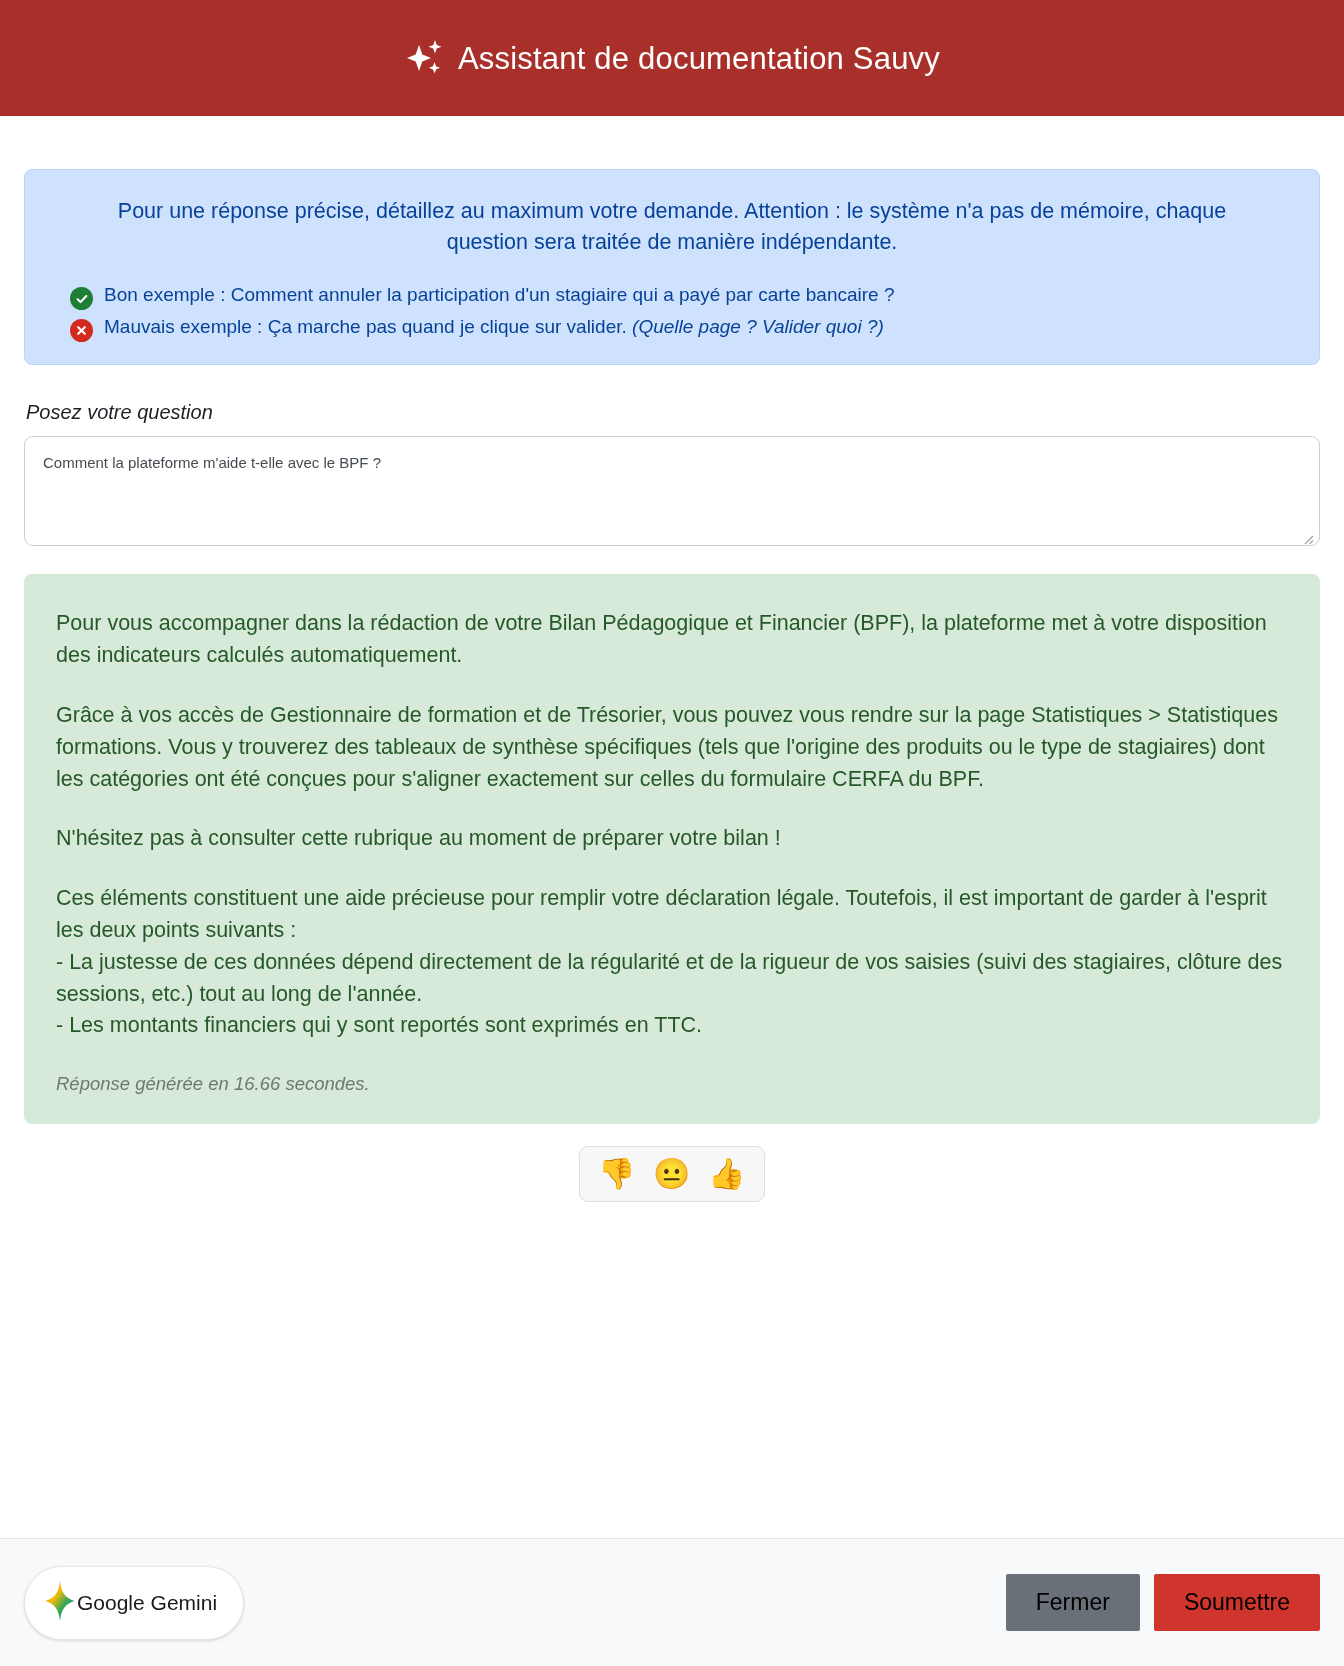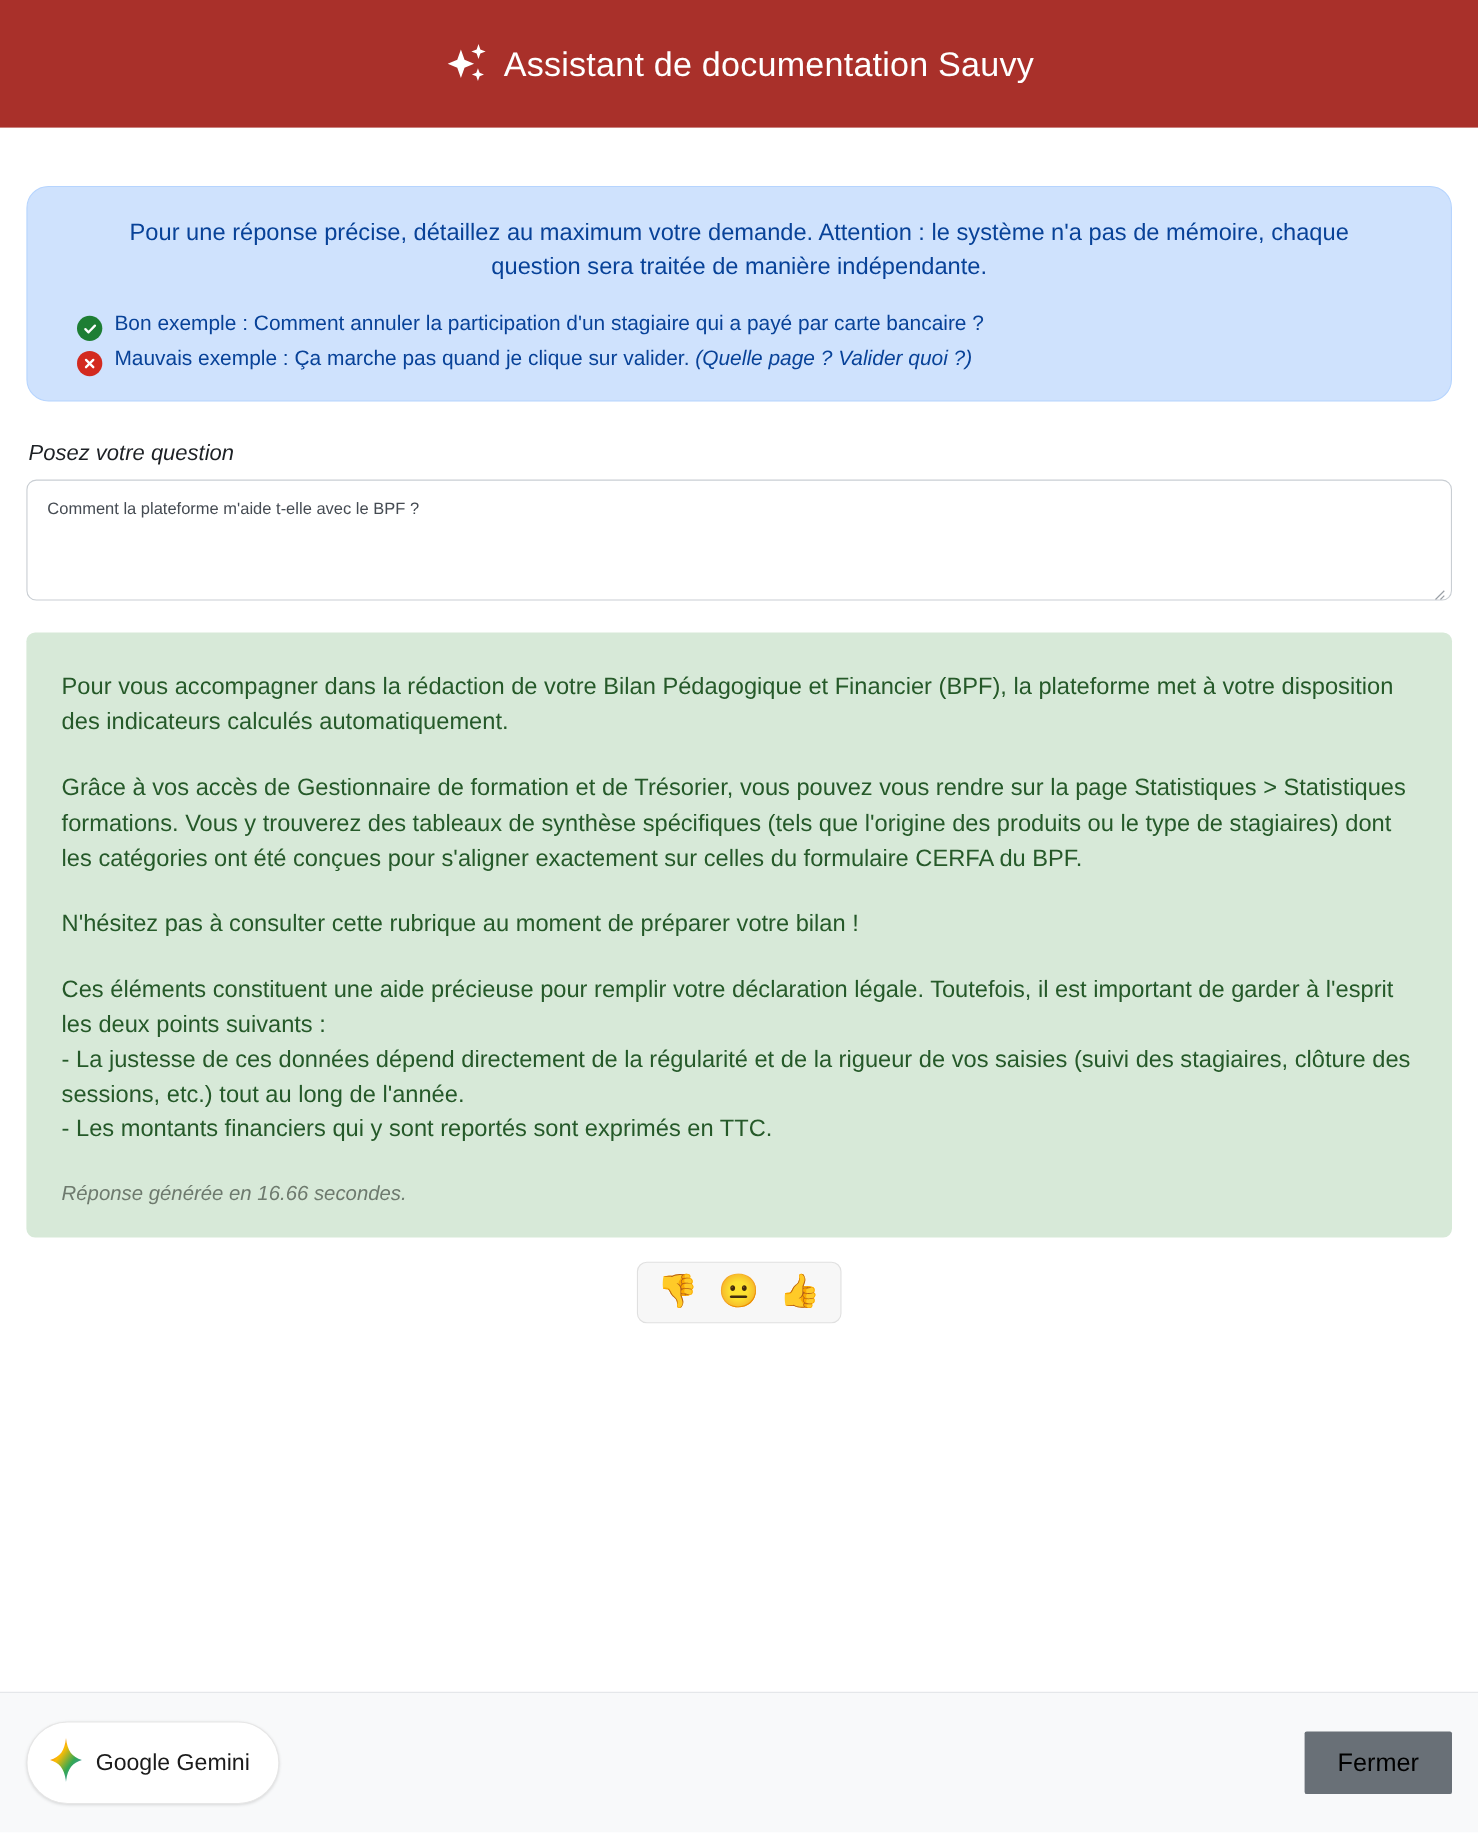--- a/index.html
+++ b/index.html
@@ -32,21 +32,21 @@
   
   .page {
     padding: 0 24px;
   }
 
   
   .info-box {
     margin-top: 53px;
     background: #cfe2fd;
     border: 1px solid #b6d4fe;
-    border-radius: 20px;
+    border-radius: 8px;
     padding: 22px 26px 20px 26px;
     color: #084298;
   }
   .info-lead {
     font-size: 21.5px;
     line-height: 1.45;
     text-align: center;
     margin: 4px 30px 22px 30px;
   }
   .example-row {
@@ -150,21 +150,20 @@
     height: 128px;
     background: #f8f9fa;
     border-top: 1px solid #e3e5e8;
     display: flex;
     align-items: center;
     padding: 0 24px;
   }
   .gemini-badge {
     display: flex;
     align-items: center;
-    gap: 10px;
     background: #ffffff;
     border: 1px solid #e6e6e6;
     border-radius: 999px;
     padding: 13px 26px 13px 18px;
     box-shadow: 0 1px 3px rgba(0,0,0,.14);
   }
   .gemini-label { font-size: 21px; color: #1b1b1b; }
   .footer-spacer { flex: 1 1 auto; }
   .footer-actions { display: flex; gap: 14px; }
   .btn {
@@ -262,14 +261,15 @@
           </linearGradient>
         </defs>
         <path fill="url(#gemgrad)" d="M17 1 C18.2 12.5 22.4 18.3 31.5 21 C22.4 23.7 18.2 29.5 17 41 C15.8 29.5 11.6 23.7 2.5 21 C11.6 18.3 15.8 12.5 17 1 Z"></path>
       </svg>
     </span>
     <span class="gemini-label">Google Gemini</span>
   </div>
   <div class="footer-spacer"></div>
   <div class="footer-actions">
     <button class="btn btn-secondary">Fermer</button>
+    <button class="btn btn-primary">Soumettre</button>
   </div>
 </div>
 
 </body></html>

